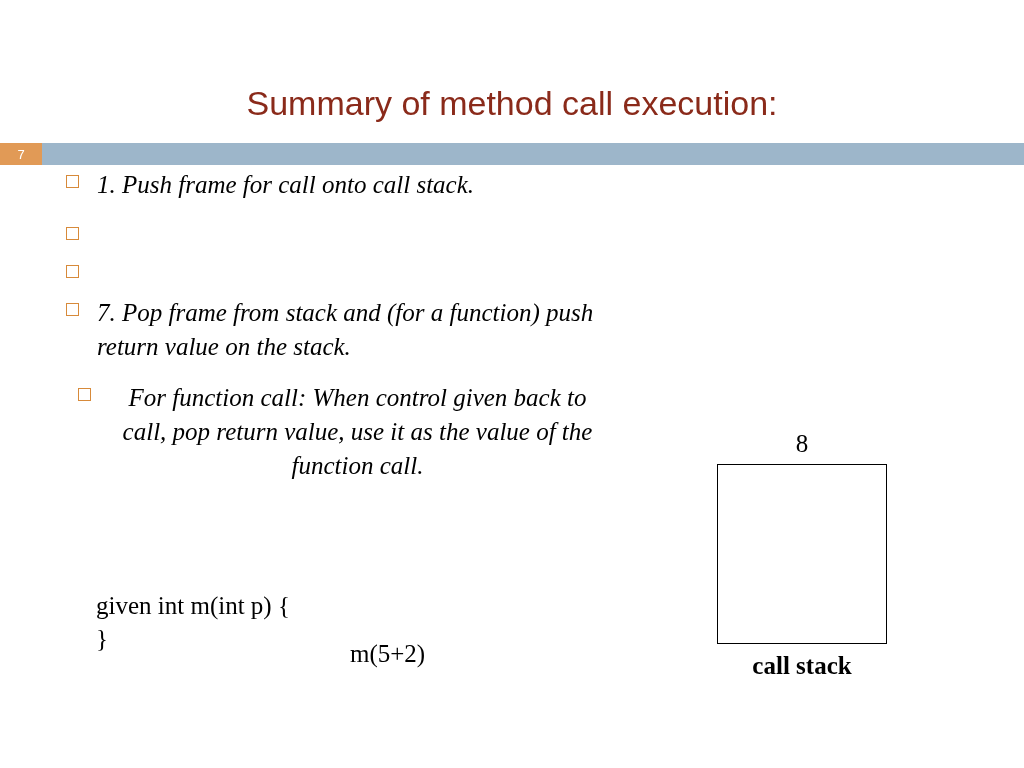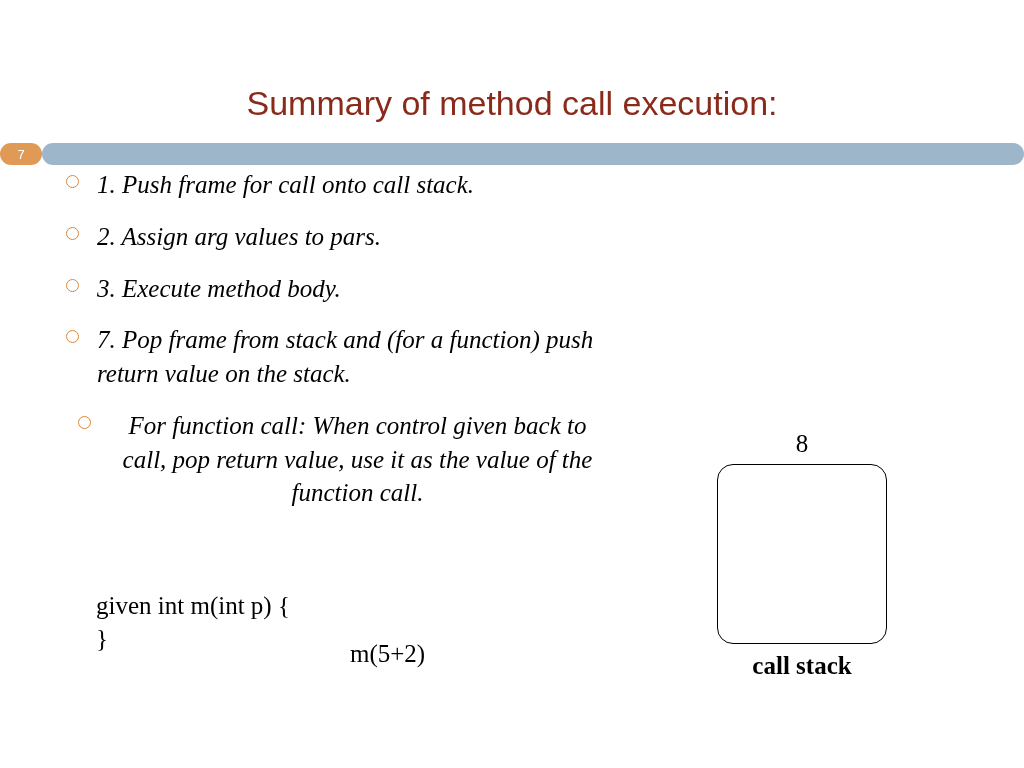--- a/index.html
+++ b/index.html
@@ -1,15 +1,15 @@
 <!DOCTYPE html>
 <html><head>
 <meta charset="utf-8">
 <style>
-  * { margin: 0; padding: 0; box-sizing: border-box; border-radius: 16px; }
+  * { margin: 0; padding: 0; box-sizing: border-box; }
   body {
     width: 1024px;
     height: 768px;
     background: #fff;
     font-family: Georgia, 'Times New Roman', serif;
     position: relative;
     overflow: hidden;
   }
   .title {
     text-align: center;
@@ -111,25 +111,23 @@
   <div class="rule"></div>
 </div>
 
 <div class="content">
   <div class="item">
     <div class="bullet"></div>
     <div class="item-text">1. Push frame for call onto call stack.</div>
   </div>
   <div class="item">
     <div class="bullet"></div>
-    <div class="item-text">2. Assign arg values to pars.</div>
   </div>
   <div class="item">
     <div class="bullet"></div>
-    <div class="item-text">3. Execute method body.</div>
   </div>
   <div class="item">
     <div class="bullet"></div>
     <div class="item-text">7. Pop frame from stack and (for a function) push return value on the stack.</div>
   </div>
   <div class="item item5">
     <div class="bullet"></div>
     <div class="item-text">For function call: When control given back to call, pop return value, use it as the value of the function call.</div>
   </div>
 </div>

